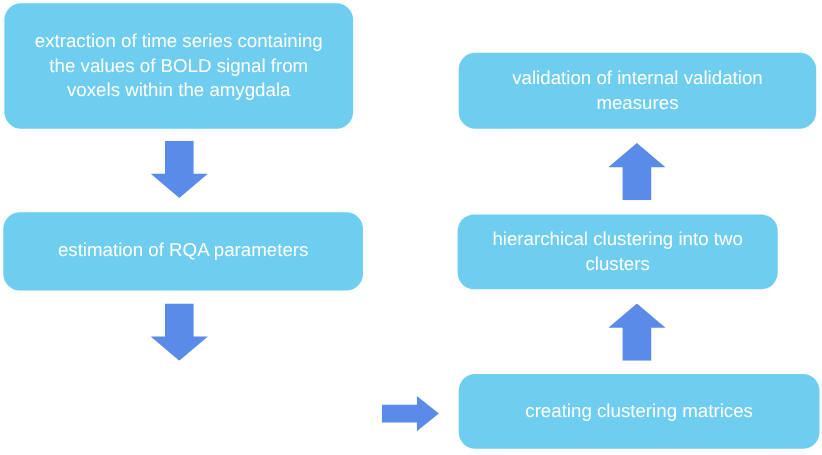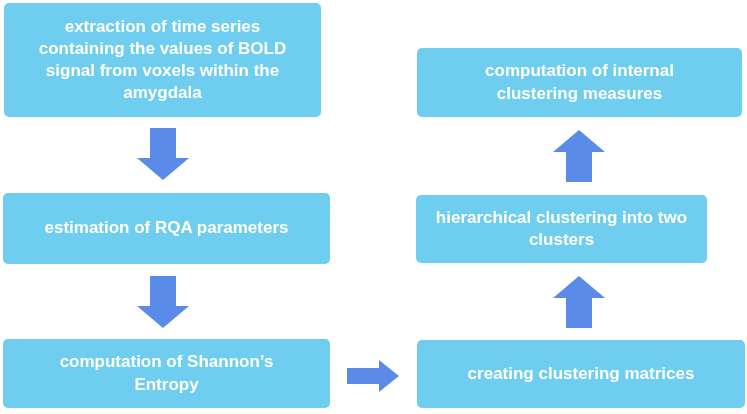--- a/index.html
+++ b/index.html
@@ -14,23 +14,23 @@
     position: relative;
     width: 747px;
     height: 414px;
     background: var(--bg-color);
     font-family: "Liberation Sans", sans-serif;
     overflow: hidden;
   }
   .box {
     position: absolute;
     background: var(--box-fill);
-    border-radius: 5px;
+    border-radius: 15px;
     color: var(--text-color);
-    font-weight: bold;
+    font-weight: normal;
     font-size: 17px;
     line-height: 1.3;
     text-align: center;
     display: flex;
     align-items: center;
     justify-content: center;
   }
   .arrow { position: absolute; }
   .arrow svg { display: block; }
   .arrow polygon { fill: var(--arrow-color); }
@@ -66,23 +66,20 @@
   <div class="box" id="box-rqa">
     <span>estimation of RQA parameters</span>
   </div>
 
   <div class="arrow" id="arrow-down-2">
     <svg width="52" height="52" viewBox="0 0 52 52" aria-hidden="true">
       <polygon points="13,0 39,0 39,30 52,30 26,52 0,30 13,30"></polygon>
     </svg>
   </div>
 
-  <div class="box" id="box-entropy">
-    <span>computation of Shannon’s Entropy</span>
-  </div>
 
   <div class="arrow" id="arrow-right-1">
     <svg width="52" height="32" viewBox="0 0 52 32" aria-hidden="true">
       <polygon points="0,8 32,8 32,0 52,16 32,32 32,24 0,24"></polygon>
     </svg>
   </div>
 
   <div class="box" id="box-matrices">
     <span>creating clustering matrices</span>
   </div>
@@ -97,16 +94,16 @@
     <span>hierarchical clustering into two clusters</span>
   </div>
 
   <div class="arrow" id="arrow-up-2">
     <svg width="52" height="52" viewBox="0 0 52 52" aria-hidden="true">
       <polygon points="13,52 39,52 39,22 52,22 26,0 0,22 13,22"></polygon>
     </svg>
   </div>
 
   <div class="box" id="box-validation">
-    <span>computation of internal clustering measures</span>
+    <span>validation of internal validation measures</span>
   </div>
 
 </div>
 
 </body></html>

